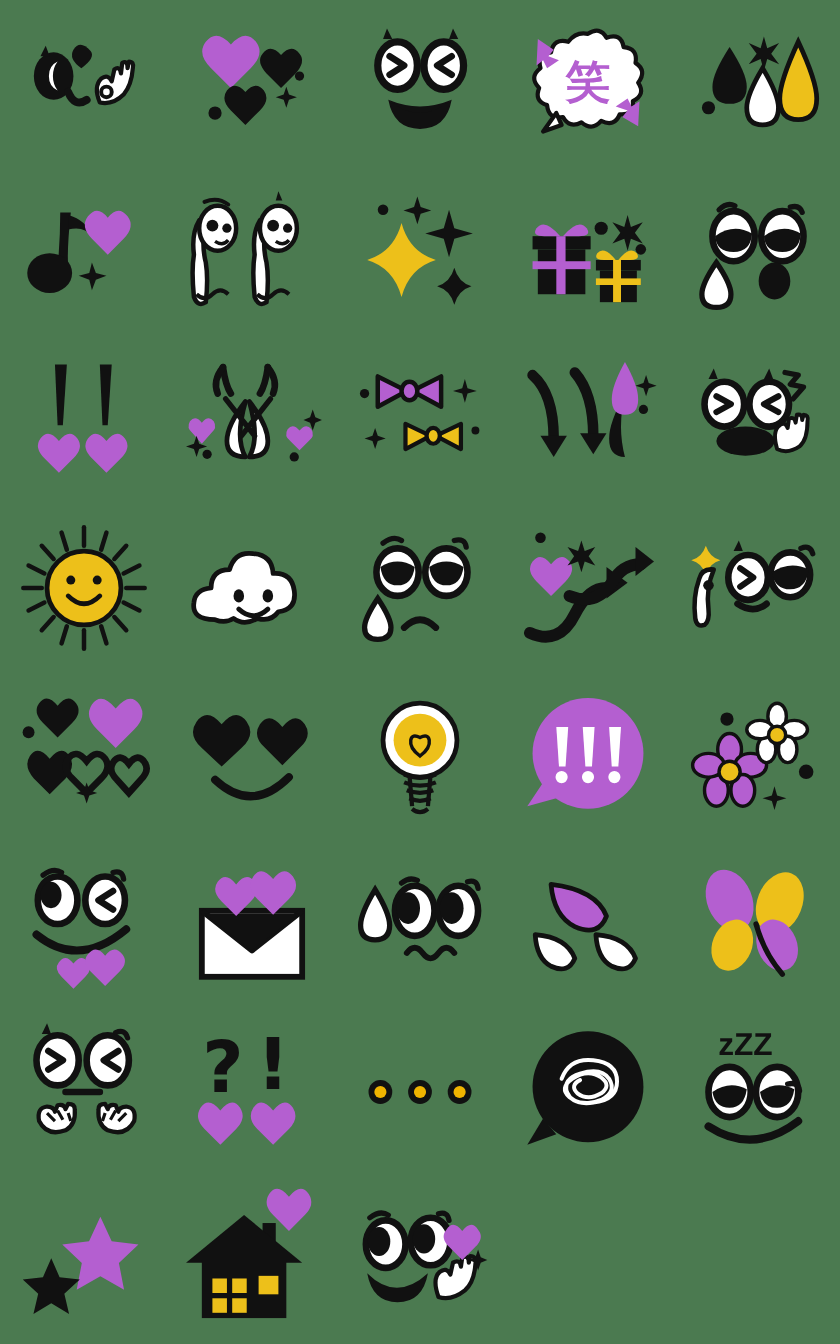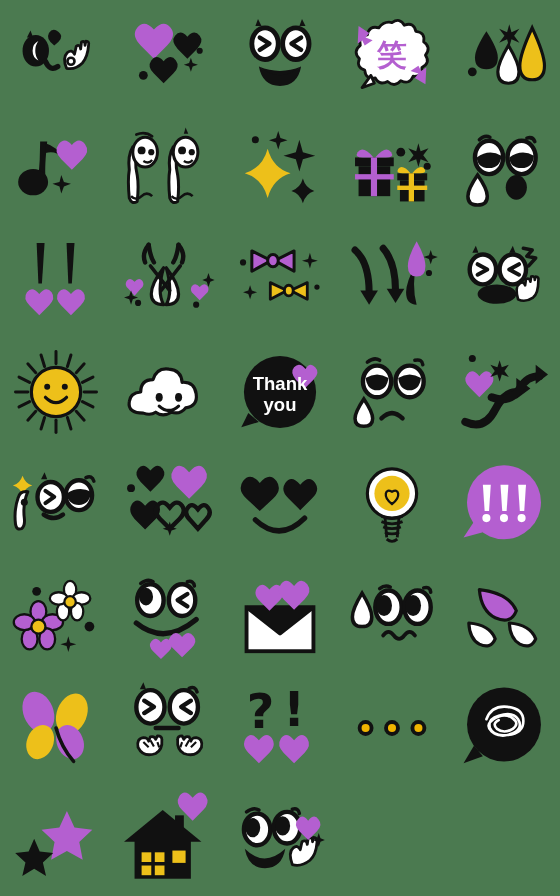--- a/index.html
+++ b/index.html
@@ -306,30 +306,20 @@
   <div class="cell">
     <span class="sr">White smiling cloud</span>
     <svg viewBox="0 0 100 100">
       <path d="M22 74 q-18 0 -16 -13 q1 -10 13 -11 q0 -14 14 -14 q4 -14 18 -12 q14 1 15 15 q14 -1 16 13 q2 14 -12 16 q-6 8 -16 5 q-10 6 -18 0 q-6 4 -14 1z" fill="#fff" stroke="#111" stroke-width="3.6" stroke-linejoin="round"></path>
       <ellipse cx="40" cy="56" rx="4" ry="5" fill="#111"></ellipse>
       <ellipse cx="62" cy="56" rx="4" ry="5" fill="#111"></ellipse>
       <path d="M40 66 q11 10 22 0" stroke="#111" stroke-width="3.6" fill="none" stroke-linecap="round"></path>
     </svg>
   </div>
 
-  <div class="cell">
-    <span class="sr">Black round speech bubble reading Thank you with purple heart</span>
-    <svg viewBox="0 0 100 100">
-      <path d="M14 74 l-8 16 l20 -6z" fill="#111"></path>
-      <circle cx="50" cy="50" r="41" fill="#111"></circle>
-      <path d="M79 24 q-7 -9 -13 -2 q-5 6 2 14 l10 10 l10 -10 q8 -8 2 -14 q-6 -7 -11 2z" fill="#b45fd0"></path>
-      <text x="50" y="48" text-anchor="middle" font-family="'Liberation Sans', sans-serif" font-size="21" font-weight="bold" fill="#fff">Thank</text>
-      <text x="50" y="72" text-anchor="middle" font-family="'Liberation Sans', sans-serif" font-size="21" font-weight="bold" fill="#fff">you</text>
-    </svg>
-  </div>
 
   <div class="cell">
     <span class="sr">Sad crying face with teardrop</span>
     <svg viewBox="0 0 100 100">
       <ellipse cx="33" cy="38" rx="16" ry="18" fill="#fff" stroke="#111" stroke-width="5"></ellipse>
       <ellipse cx="70" cy="38" rx="16" ry="18" fill="#fff" stroke="#111" stroke-width="5"></ellipse>
       <path d="M20 34 q13 -8 26 0 q-2 14 -13 14 q-11 0 -13 -14z" fill="#111"></path>
       <path d="M57 34 q13 -8 26 0 q-2 14 -13 14 q-11 0 -13 -14z" fill="#111"></path>
       <path d="M22 16 q8 -6 14 -2" stroke="#111" stroke-width="4" fill="none" stroke-linecap="round"></path>
       <path d="M76 14 q8 -2 9 5" stroke="#111" stroke-width="4" fill="none" stroke-linecap="round"></path>
@@ -556,20 +546,32 @@
 
   <div class="cell">
     <span class="sr">Black speech bubble with white scribble</span>
     <svg viewBox="0 0 100 100">
       <path d="M16 70 l-12 20 l22 -8z" fill="#111"></path>
       <circle cx="50" cy="46" r="42" fill="#111"></circle>
       <path d="M30 40 q6 -16 24 -14 q18 2 18 16 q0 14 -18 16 q-16 2 -20 -8 q-3 -10 10 -14 q16 -5 22 4 q6 10 -6 16 q-14 6 -24 -2 q-8 -7 2 -14 q12 -8 22 -1 q8 6 0 12 q-10 6 -18 0 q-6 -6 2 -10" fill="none" stroke="#fff" stroke-width="3" stroke-linecap="round"></path>
     </svg>
   </div>
 
+  <div class="cell">
+    <span class="sr">Sleeping face with zZZ</span>
+    <svg viewBox="0 0 100 100">
+      <text x="42" y="22" text-anchor="middle" font-family="'Liberation Sans', sans-serif" font-size="24" font-weight="bold" fill="#111">zZZ</text>
+      <ellipse cx="30" cy="50" rx="16" ry="19" fill="#fff" stroke="#111" stroke-width="5"></ellipse>
+      <ellipse cx="66" cy="50" rx="16" ry="19" fill="#fff" stroke="#111" stroke-width="5"></ellipse>
+      <path d="M17 50 q13 -9 26 -2 q-2 14 -13 14 q-11 0 -13 -12z" fill="#111"></path>
+      <path d="M53 50 q13 -9 26 -2 q-2 14 -13 14 q-11 0 -13 -12z" fill="#111"></path>
+      <path d="M74 44 q8 -2 9 5" stroke="#111" stroke-width="4" fill="none" stroke-linecap="round"></path>
+      <path d="M14 76 q34 22 68 -4" stroke="#111" stroke-width="6" fill="none" stroke-linecap="round"></path>
+    </svg>
+  </div>
 
   <div class="cell">
     <span class="sr">Black and purple stars</span>
     <svg viewBox="0 0 100 100">
       <path d="M66 12 l11 24 l26 3 l-19 18 l5 26 l-23 -13 l-23 13 l5 -26 l-19 -18 l26 -3z" fill="#b45fd0" transform="scale(0.78) translate(14,10)"></path>
       <path d="M26 50 l7 16 l17 2 l-13 12 l4 17 l-15 -9 l-15 9 l4 -17 l-13 -12 l17 -2z" fill="#111" transform="scale(0.9) translate(2,4)"></path>
     </svg>
   </div>
 
   <div class="cell">

